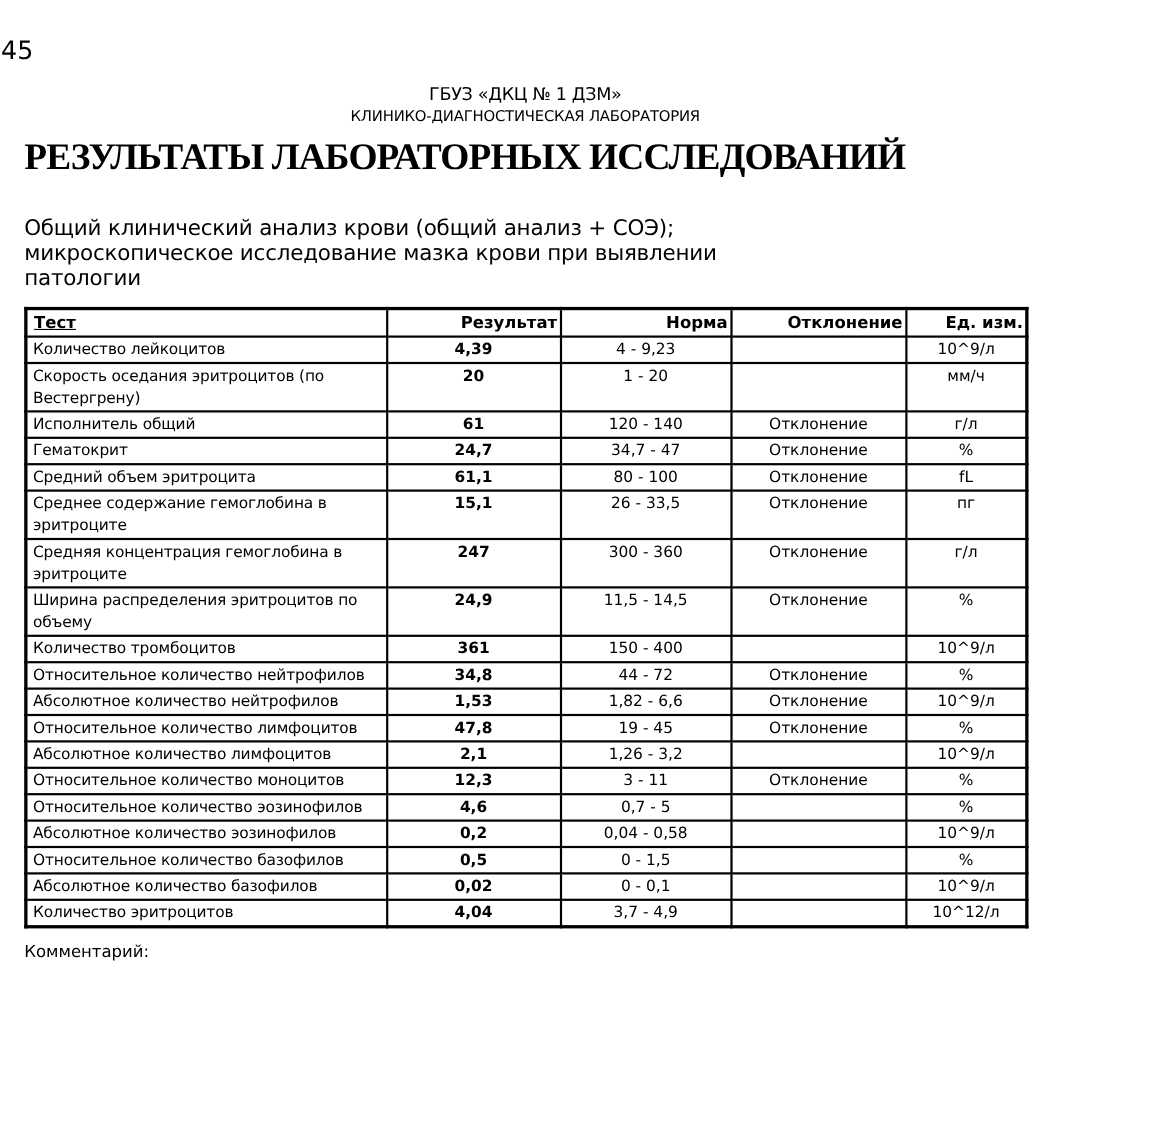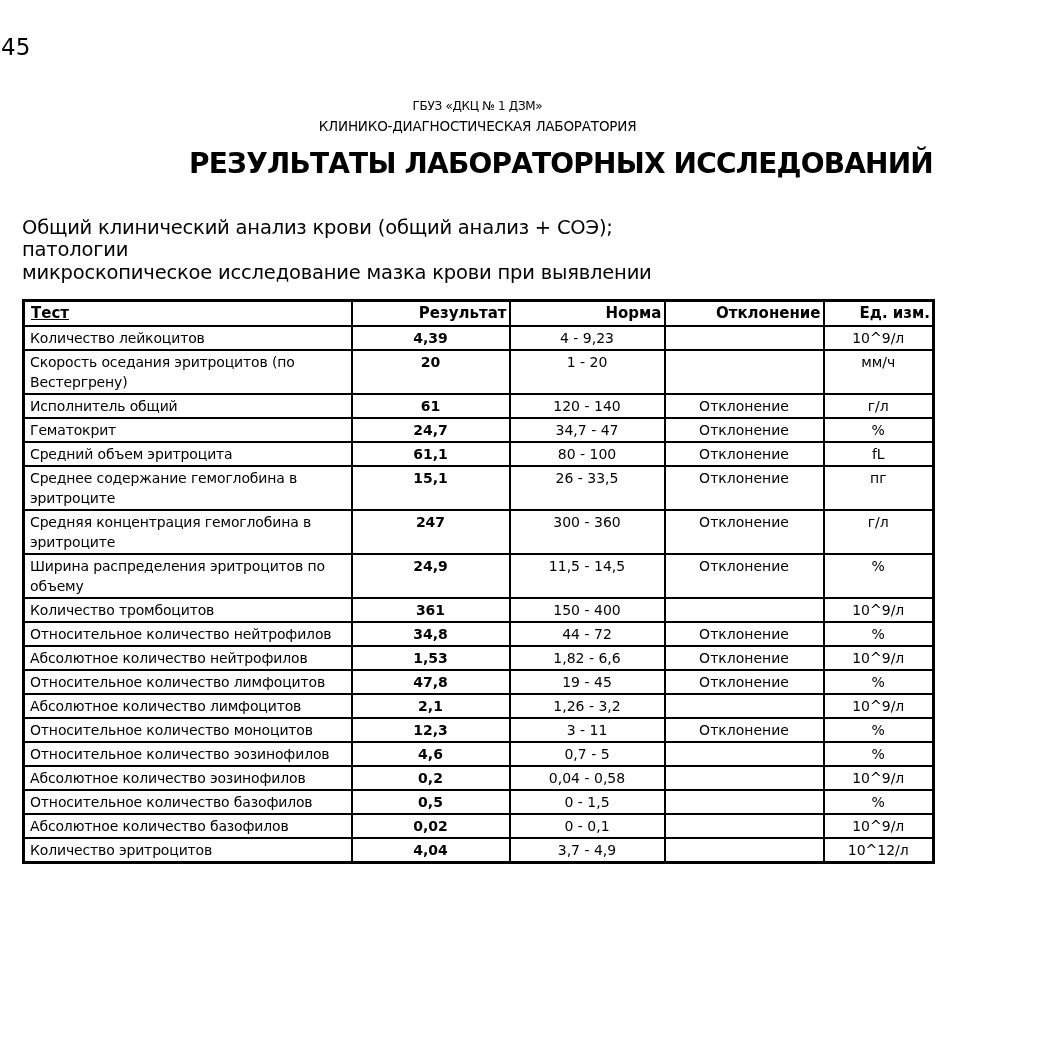--- a/index.html
+++ b/index.html
@@ -24,39 +24,40 @@
     line-height: 26px;
     color: #000;
   }
   .doc {
     position: absolute;
     left: 22px;
     top: 0;
     width: 911px;
   }
   .org-name {
-    margin-top: 94px;
+    margin-top: 74px;
     text-align: center;
-    font-size: 12px;
+    font-size: 16px;
     line-height: 24px;
     letter-spacing: -0.3px;
   }
   .org-subtitle {
     text-align: center;
     font-size: 13.5px;
     line-height: 16px;
     letter-spacing: -0.2px;
   }
   .title {
     margin: 13px 0 0 0;
-    text-align: right;
-    font-size: 28px;
+    text-align: left;
+    font-size: 34px;
     line-height: 33px;
     font-weight: bold;
     letter-spacing: -0.8px;
+    font-family: Liberation Serif, serif;
   }
   .section-heading {
     margin-top: 37px;
     font-size: 19.5px;
     line-height: 22.3px;
     font-weight: normal;
     letter-spacing: -0.2px;
   }
   table.results {
     margin-top: 15px;
@@ -115,22 +116,22 @@
   <div class="doc">
 
     <div class="org-name">ГБУЗ «ДКЦ № 1 ДЗМ»</div>
 
     <div class="org-subtitle">КЛИНИКО-ДИАГНОСТИЧЕСКАЯ ЛАБОРАТОРИЯ</div>
 
     <h1 class="title">РЕЗУЛЬТАТЫ ЛАБОРАТОРНЫХ ИССЛЕДОВАНИЙ</h1>
 
     <div class="section-heading" id="heading">
         <div>Общий клинический анализ крови (общий анализ + СОЭ);</div>
+        <div>микроскопическое исследование мазка крови при выявлении</div>
         <div>патологии</div>
-        <div>микроскопическое исследование мазка крови при выявлении</div>
       </div>
 
     <table class="results">
       <colgroup>
         <col style="width:328px">
         <col style="width:158px">
         <col style="width:155px">
         <col style="width:159px">
         <col style="width:110px">
       </colgroup>

